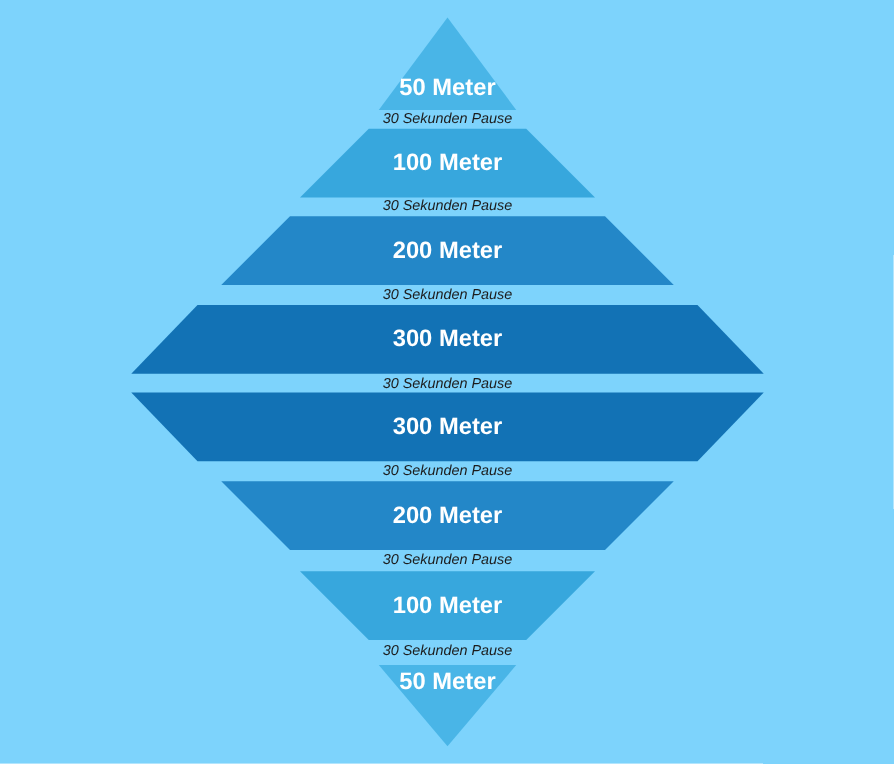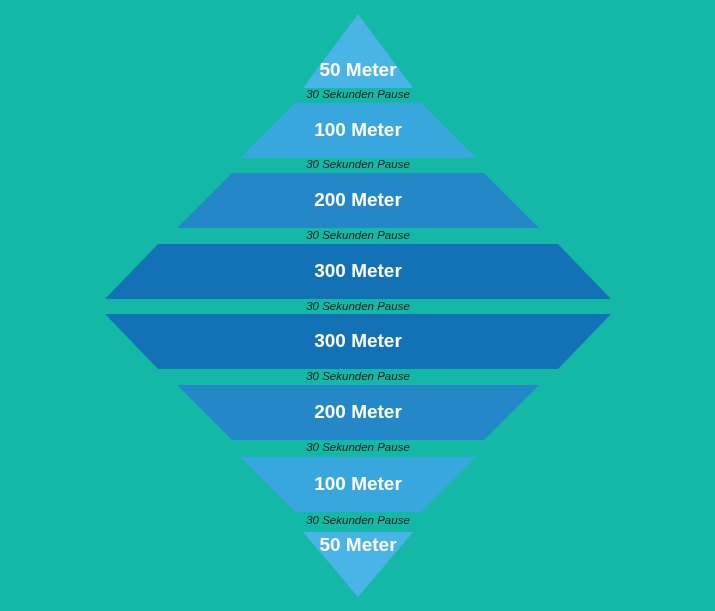--- a/index.html
+++ b/index.html
@@ -10,21 +10,21 @@
   body {
     width: 715px;
     height: 611px;
     font-family: "Liberation Sans", sans-serif;
     overflow: hidden;
   }
   #diagram-root {
     position: relative;
     width: 715px;
     height: 611px;
-    background: #14b8a6;
+    background: #7dd3fc;
   }
   #pyramid-svg {
     position: absolute;
     left: 0;
     top: 0;
     width: 715px;
     height: 611px;
   }
   .band-label {
     font-family: "Liberation Sans", sans-serif;

